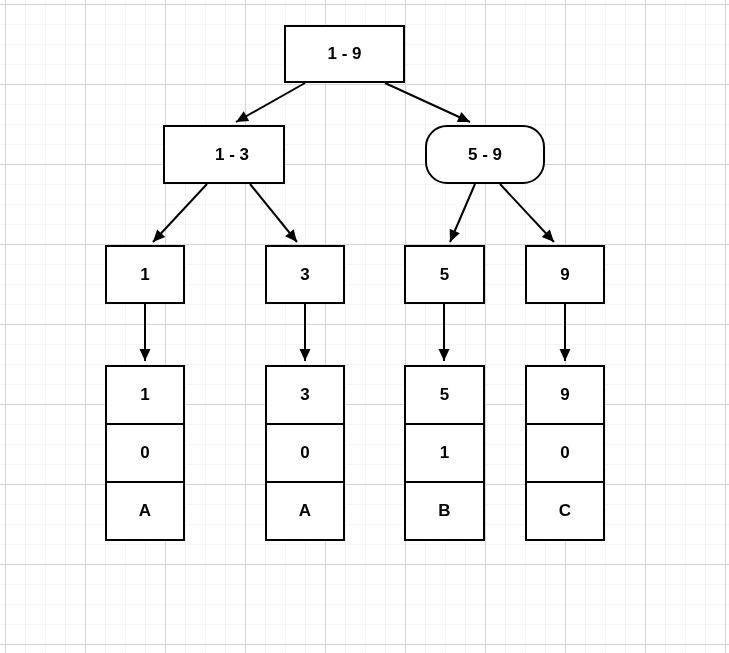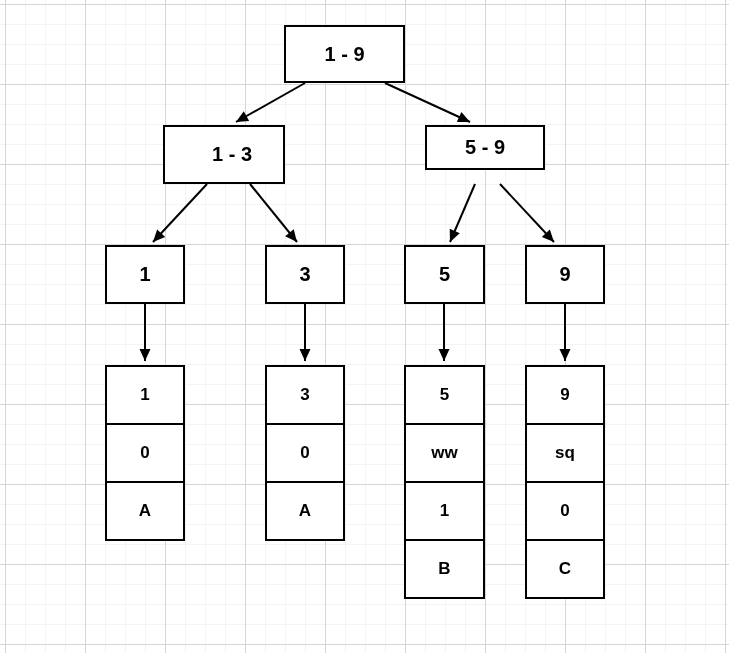--- a/index.html
+++ b/index.html
@@ -18,21 +18,21 @@
       linear-gradient(90deg, #f4f4f4 1px, transparent 1px);
     background-size: 80px 80px, 80px 80px, 20px 20px, 20px 20px;
     background-position: 4px 4px, 5px 4px, 4px 4px, 5px 4px;
   }
   .node {
     position: absolute;
     box-sizing: border-box;
     border: 2px solid #000000;
     background: #ffffff;
     display: flex; align-items: center; justify-content: center;
-    font-weight: bold; font-size: 20px; color: #000000;
+    font-weight: bold; font-size: 17px; color: #000000;
   }
   .record {
     position: absolute;
     box-sizing: border-box;
     display: flex; flex-direction: column;
   }
   .cell {
     box-sizing: border-box;
     width: 100%; height: 60px;
     border: 2px solid #000000;
@@ -68,46 +68,44 @@
     <line x1="500" y1="184" x2="554" y2="242" marker-end="url(#arrow)"></line>
     <line x1="145" y1="304" x2="145" y2="361" marker-end="url(#arrow)"></line>
     <line x1="305" y1="304" x2="305" y2="361" marker-end="url(#arrow)"></line>
     <line x1="444" y1="304" x2="444" y2="361" marker-end="url(#arrow)"></line>
     <line x1="565" y1="304" x2="565" y2="361" marker-end="url(#arrow)"></line>
   </svg>
 
   <div class="node" style="left:284px; top:25px; width:121px; height:58px;">1 - 9</div>
 
   <div class="node" style="left:163px; top:125px; width:122px; height:59px;padding-left:16px;">1 - 3</div>
-  <div class="node" style="left:425px; top:125px; width:120px; height:45px;">5 - 9</div>
+  <div class="node" style="left:425px; top:125px; width:120px; height:59px;border-radius:22px;">5 - 9</div>
 
   <div class="node" style="left:105px; top:245px; width:80px; height:59px;">1</div>
   <div class="node" style="left:265px; top:245px; width:80px; height:59px;">3</div>
   <div class="node" style="left:404px; top:245px; width:81px; height:59px;">5</div>
   <div class="node" style="left:525px; top:245px; width:80px; height:59px;">9</div>
 
   <div class="record" style="left:105px; top:365px; width:80px;">
     <div class="cell">1</div>
     <div class="cell">0</div>
     <div class="cell">A</div>
   </div>
 
   <div class="record" style="left:265px; top:365px; width:80px;">
     <div class="cell">3</div>
     <div class="cell">0</div>
     <div class="cell">A</div>
   </div>
 
   <div class="record" style="left:404px; top:365px; width:81px;">
     <div class="cell">5</div>
-    <div class="cell">ww</div>
     <div class="cell">1</div>
     <div class="cell">B</div>
   </div>
 
   <div class="record" style="left:525px; top:365px; width:80px;">
     <div class="cell">9</div>
-    <div class="cell">sq</div>
     <div class="cell">0</div>
     <div class="cell">C</div>
   </div>
 
 </div>
 
 </body></html>

